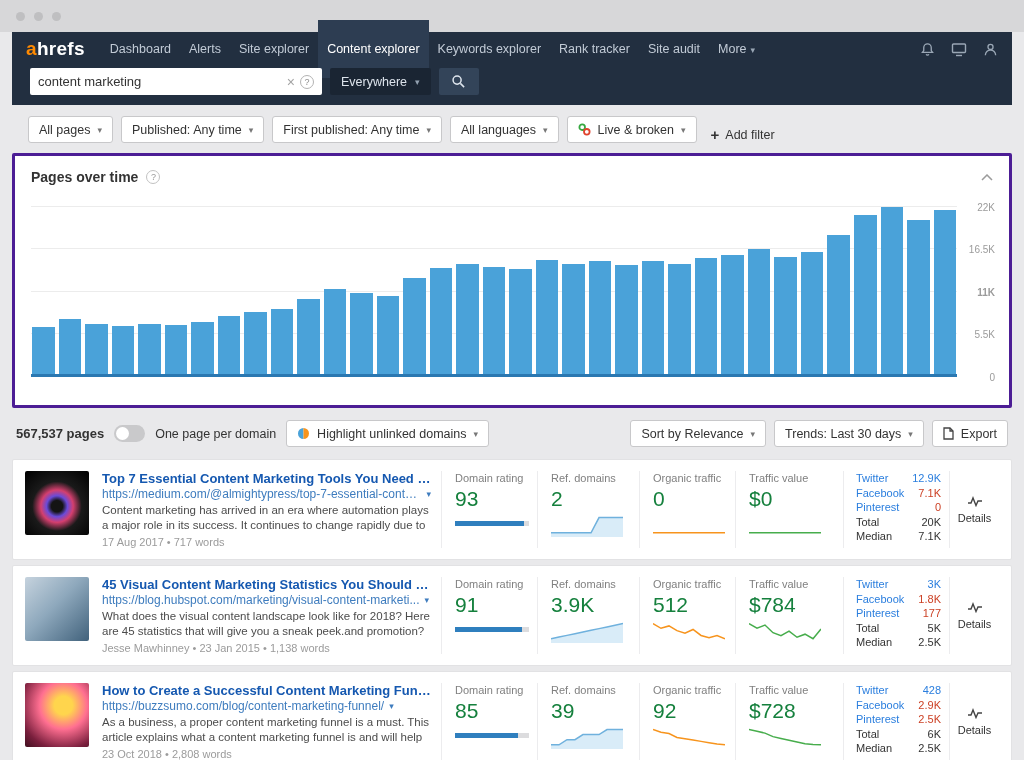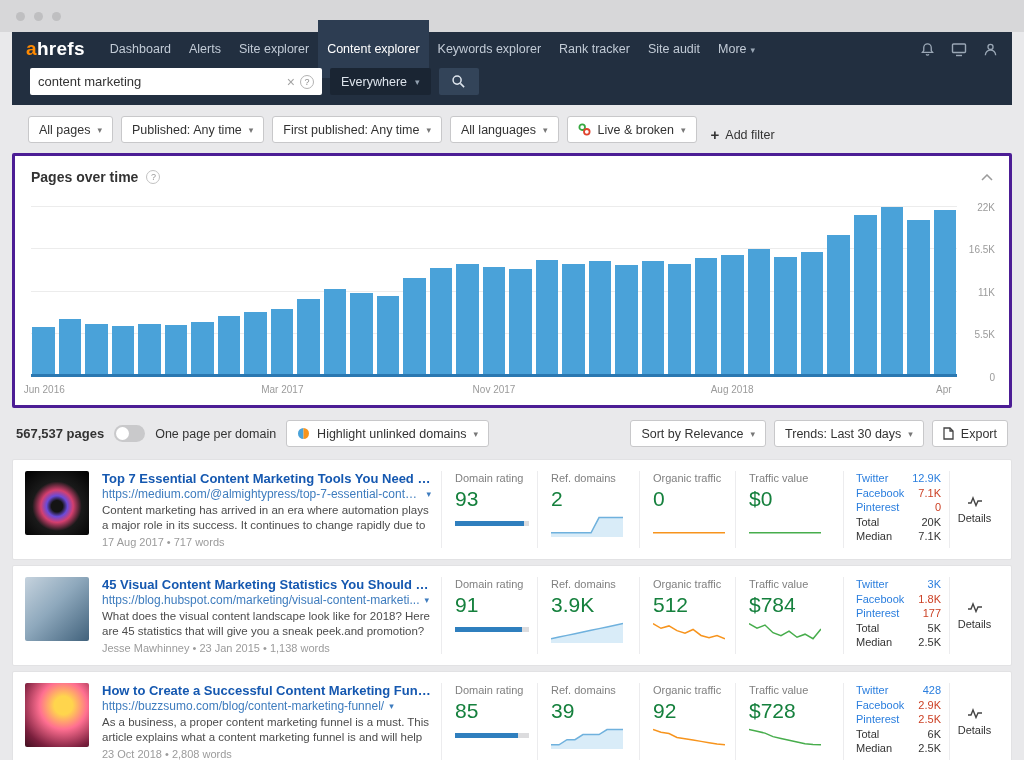--- a/index.html
+++ b/index.html
@@ -212,32 +212,25 @@
             <div class="bar" style="height: 67.8261%;"></div>
             <div class="bar" style="height: 71.3043%;"></div>
             <div class="bar" style="height: 66.9565%;"></div>
             <div class="bar" style="height: 70%;"></div>
             <div class="bar" style="height: 79.5652%;"></div>
             <div class="bar" style="height: 90.8696%;"></div>
             <div class="bar" style="height: 95.2174%;"></div>
             <div class="bar" style="height: 87.8261%;"></div>
             <div class="bar" style="height: 93.913%;"></div>
           </div>
-        <div class="x-labels">
-            <span class="xlab" style="left: 1.42857%;">Jun 2016</span>
-            <span class="xlab" style="left: 27.1429%;">Mar 2017</span>
-            <span class="xlab" style="left: 50%;">Nov 2017</span>
-            <span class="xlab" style="left: 75.7143%;">Aug 2018</span>
-            <span class="xlab" style="left: 98.5714%;">Apr</span>
-          </div>
       </div>
       <div class="y-gutter">
           <span class="ylab" style="bottom: 95.6522%;">22K</span>
           <span class="ylab" style="bottom: 71.7391%;">16.5K</span>
-          <span class="ylab" style="bottom: 47.8261%;">11K</span>
+          <span class="ylab" style="bottom: 47.8261%; font-weight: bold;">11K</span>
           <span class="ylab" style="bottom: 23.913%;">5.5K</span>
           <span class="ylab" style="bottom: 0%;">0</span>
         </div>
     </div>
     <div class="chart-foot"></div>
   </div>
 
   <div class="rtoolbar">
     <span class="pages-count">567,537 pages</span>
     <span class="toggle">

